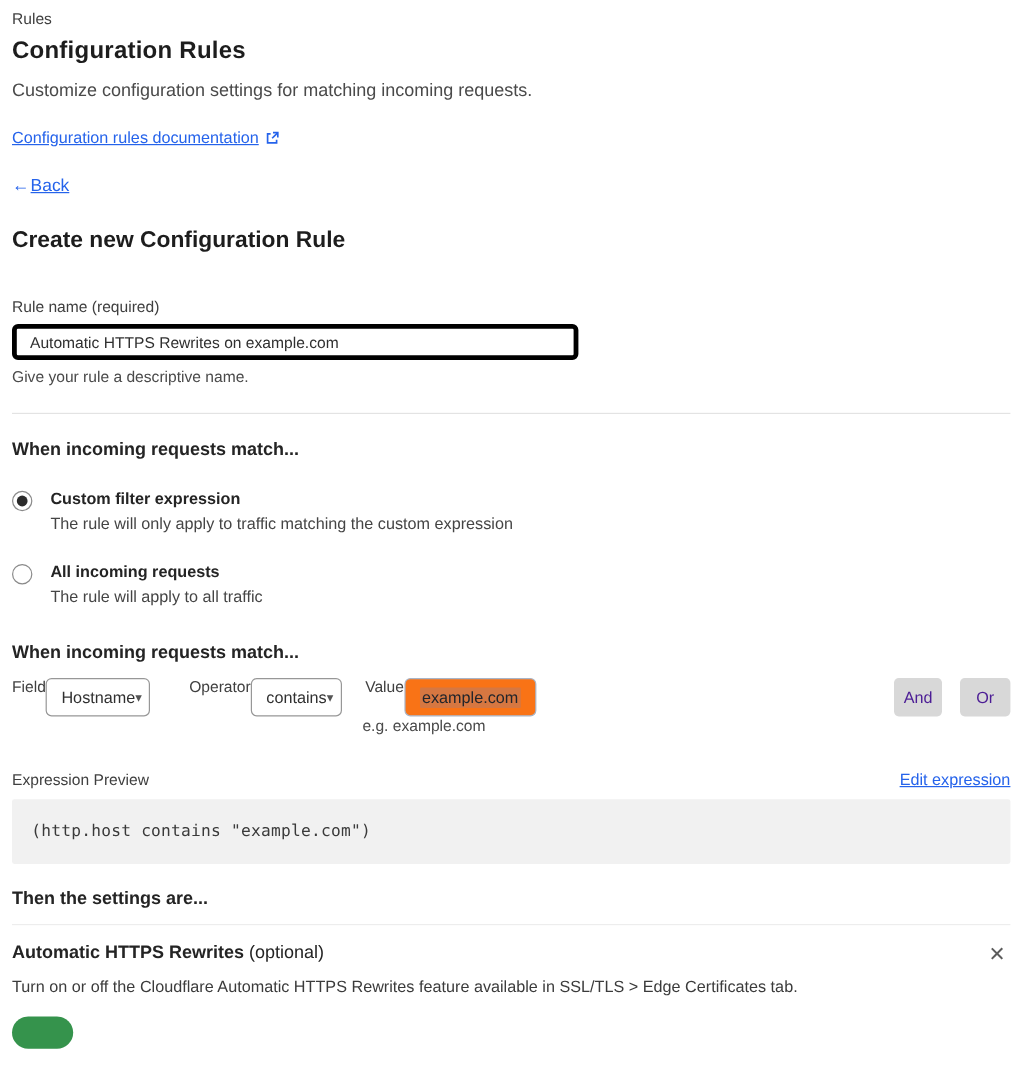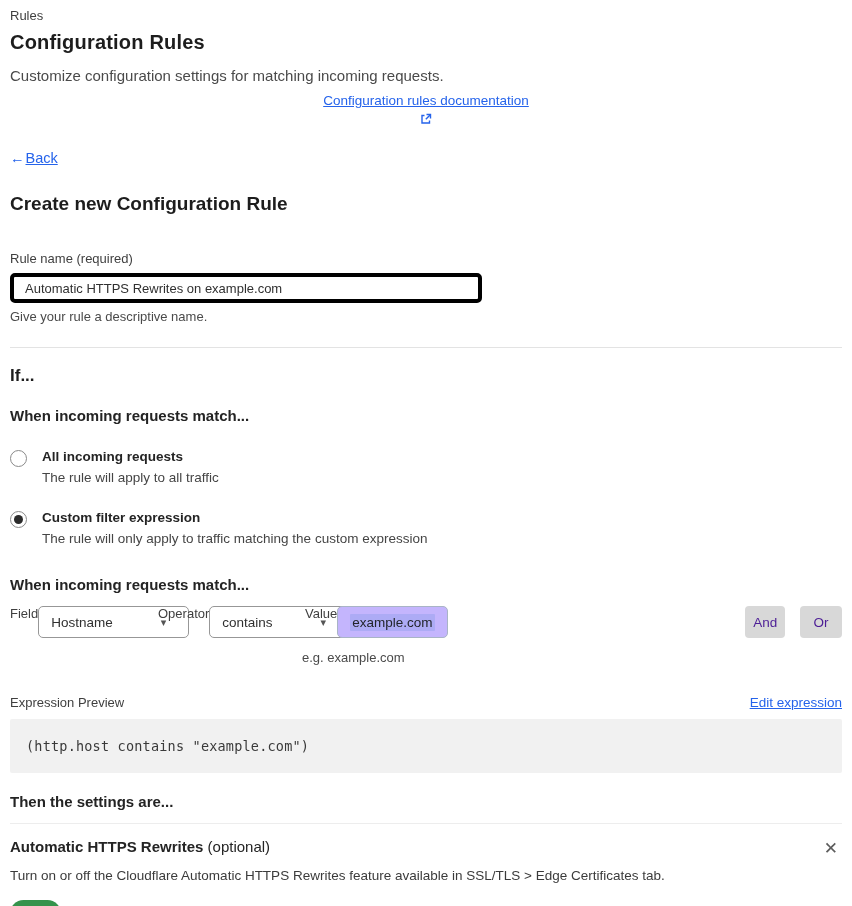--- a/index.html
+++ b/index.html
@@ -9,21 +9,21 @@
     color: #303030;
     overflow: hidden;
   }
   .container { padding: 8px 10px 0 10px; width: 852px; }
 
   .breadcrumb { font-size: 13px; color: #3f3f3f; line-height: 16px; }
   .page-title { margin-top: 7px; font-size: 20px; font-weight: 700; color: #1d1d1d; letter-spacing: 0.2px; }
   .subtitle { margin-top: 13px; font-size: 15px; color: #4a4a4a; }
 
   a.link { color: #2563eb; text-decoration: underline; cursor: pointer; }
-  .doc-link-row { margin-top: 9px; font-size: 13.5px; display: flex; align-items: center; gap: 5px; flex-direction: column; }
+  .doc-link-row { margin-top: 23px; font-size: 13.5px; display: flex; align-items: center; gap: 5px; }
   .ext-icon { display: inline-block; width: 12px; height: 12px; }
   .back-row { margin-top: 25px; font-size: 14.5px; display: flex; align-items: center; }
   .back-arrow { color: #2563eb; text-decoration: none; margin-right: 1px; }
 
   .section-title { margin-top: 27px; font-size: 19px; font-weight: 700; color: #1d1d1d; }
 
   .field-label { margin-top: 36px; font-size: 13px; color: #3f3f3f; }
   .rule-name-input {
     margin-top: 7px; width: 472px; height: 30px;
     border: 4px solid #000000; border-radius: 5px;
@@ -50,40 +50,40 @@
   .radio-label { font-size: 13.5px; font-weight: 700; color: #242424; }
   .radio-desc { margin-top: 6px; font-size: 13.5px; color: #454545; }
 
   .filter-heading { margin-top: 30px; font-size: 15px; font-weight: 700; color: #242424; }
   .filter-row { margin-top: 13px; display: flex; align-items: flex-end; }
   .filter-col { display: flex; flex-direction: row; }
   .filter-col .col-label { font-size: 13px; color: #3f3f3f; margin-bottom: 7px; }
   .select-box {
     height: 32px; border: 1px solid #979797; border-radius: 5px; background: #fff;
     display: flex; align-items: center; justify-content: space-between;
-    padding: 0 22px 0 12px; font-size: 13.5px; color: #303030; cursor: pointer; gap: 48px;
+    padding: 0 6px 0 12px; font-size: 13.5px; color: #303030; cursor: pointer;
   }
   .caret { font-size: 11px; color: #555; }
   .col-field { width: 140px; margin-right: 8px; }
   .col-operator { width: 138px; margin-right: 9px; }
   .col-value { width: 432px; margin-right: 10px; }
   .value-input {
     height: 32px; border: 1px solid #a9b4c6; border-radius: 5px;
-    background: #c4b5fd; display: flex; align-items: center; padding: 0 12px;
+    background: #f97316; display: flex; align-items: center; padding: 0 12px;
     font-size: 13.5px; color: #22252b;
   }
   .value-input .value-text { background: rgba(90, 135, 220, 0.22); padding: 1px 2px; border-radius: 1px; }
   .conj-btn {
     height: 32px; border: none; border-radius: 4px; background: #d8d8d8;
     color: #4c1d95; font-size: 13.5px; font-family: "Liberation Sans", sans-serif;
     cursor: pointer;
   }
   .and-btn { width: 40px; margin-right: 15px; }
   .or-btn { width: 42px; }
-  .value-help { margin-top: 12px; margin-left: 292px; font-size: 13px; color: #4a4a4a; }
+  .value-help { margin-top: 0; margin-left: 292px; font-size: 13px; color: #4a4a4a; }
 
   .expr-row { margin-top: 30px; display: flex; align-items: center; justify-content: space-between; }
   .expr-label { font-size: 13px; color: #3f3f3f; }
   .expr-edit { font-size: 13.5px; }
   .code-box {
     margin-top: 9px; background: #f1f1f1; border-radius: 2px;
     padding: 19px 16px; font-family: "DejaVu Sans Mono", monospace;
     font-size: 13.5px; color: #3a3a3a; letter-spacing: 0.2px;
   }
 
@@ -123,40 +123,39 @@
   </div>
 
   <h2 class="section-title">Create new Configuration Rule</h2>
 
   <div class="field-label">Rule name (required)</div>
   <input class="rule-name-input" type="text" value="Automatic HTTPS Rewrites on example.com" style="">
   <div class="help-text">Give your rule a descriptive name.</div>
 
   <hr class="divider">
 
-  <div class="if-heading">If...</div>
   <div class="match-heading">When incoming requests match...</div>
+
+  <div class="radio-option">
+    <span class="radio-circle selected">
+        <span class="dot"></span>
+      </span>
+    <span class="radio-texts">
+      <span class="radio-label">Custom filter expression</span>
+      <span class="radio-desc">The rule will only apply to traffic matching the custom expression</span>
+    </span>
+  </div>
 
   <div class="radio-option">
     <span class="radio-circle">
         <span class="dot"></span>
       </span>
     <span class="radio-texts">
       <span class="radio-label">All incoming requests</span>
       <span class="radio-desc">The rule will apply to all traffic</span>
-    </span>
-  </div>
-
-  <div class="radio-option">
-    <span class="radio-circle selected">
-        <span class="dot"></span>
-      </span>
-    <span class="radio-texts">
-      <span class="radio-label">Custom filter expression</span>
-      <span class="radio-desc">The rule will only apply to traffic matching the custom expression</span>
     </span>
   </div>
 
   <div class="filter-heading">When incoming requests match...</div>
 
   <div class="filter-row">
     <div class="filter-col col-field">
       <span class="col-label">Field</span>
       <div class="select-box">
         <span>Hostname</span>

